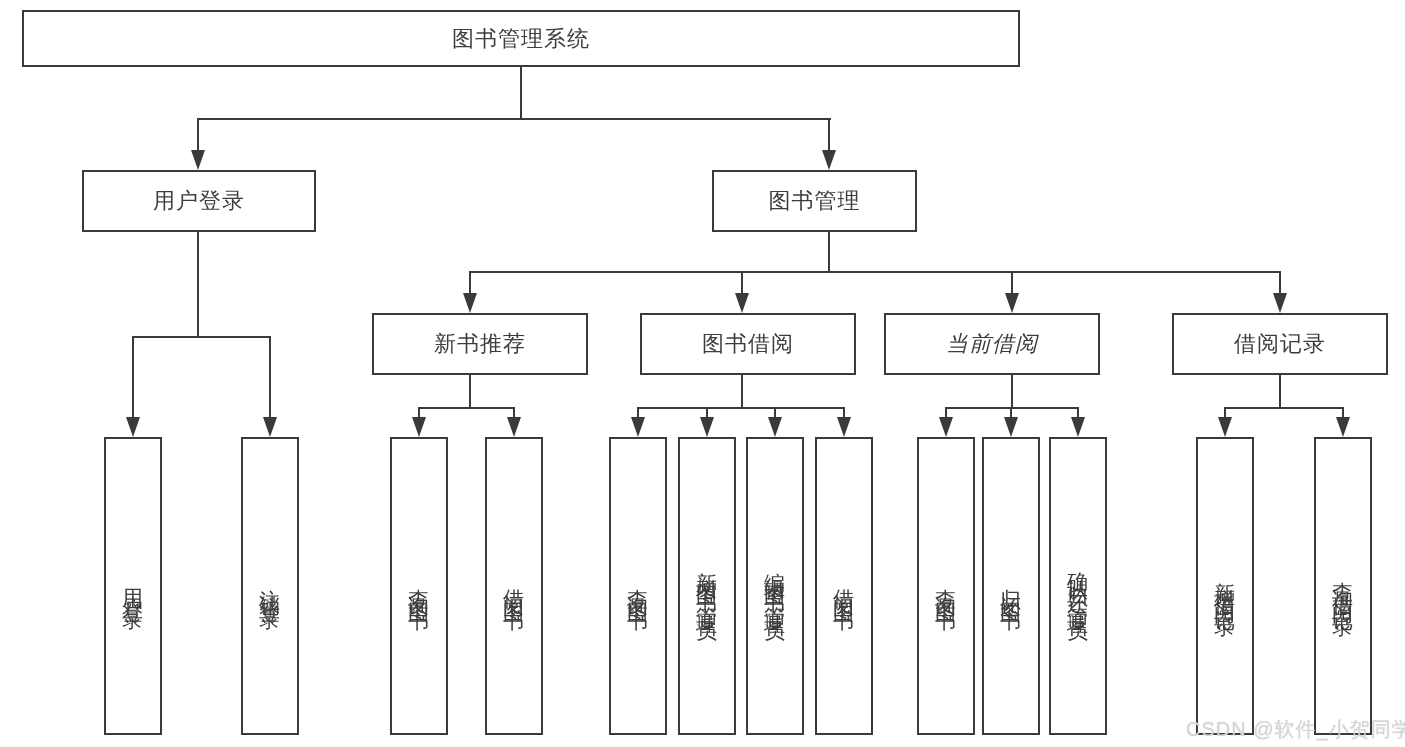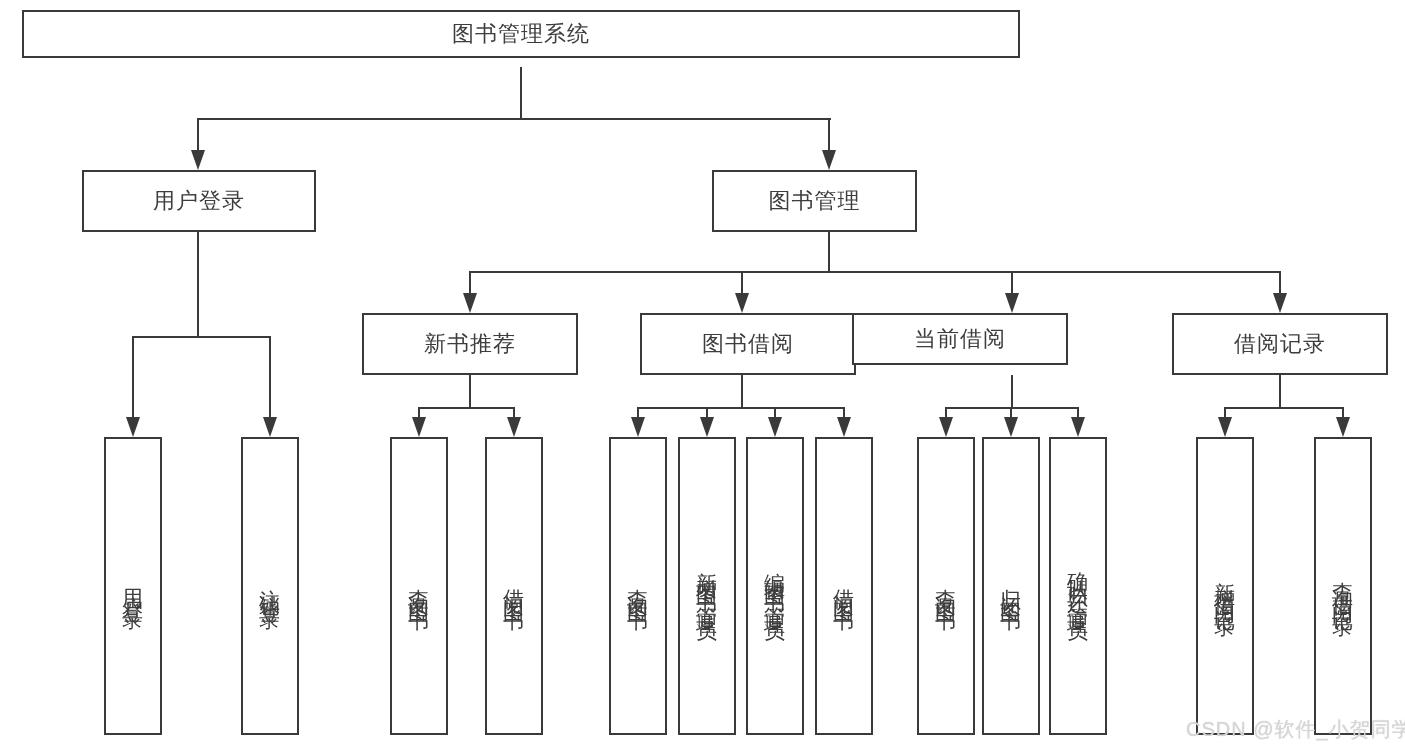--- a/index.html
+++ b/index.html
@@ -57,21 +57,21 @@
     letter-spacing: 1px;
     white-space: nowrap;
     text-shadow: 0 0 1px rgba(160,165,175,0.55);
   }
 </style>
 </head>
 <body>
 
 <div id="canvas">
 
-  <div class="node" style="left:22px; top:10px; width:998px; height:48px;">
+  <div class="node" style="left:22px; top:10px; width:998px; height:57px;">
     <span>图书管理系统</span>
   </div>
 
   <div class="vline" style="left:520px; top:67px; height:51px;"></div>
   <div class="hline" style="left:197px; top:118px; width:634px;"></div>
   <div class="vline" style="left:197px; top:118px; height:32px;"></div>
   <div class="arrow" style="left:191px; top:150px;"></div>
   <div class="vline" style="left:828px; top:118px; height:32px;"></div>
   <div class="arrow" style="left:822px; top:150px;"></div>
 
@@ -93,27 +93,27 @@
   <div class="hline" style="left:469px; top:271px; width:812px;"></div>
   <div class="vline" style="left:469px; top:271px; height:22px;"></div>
   <div class="arrow" style="left:463px; top:293px;"></div>
   <div class="vline" style="left:741px; top:271px; height:22px;"></div>
   <div class="arrow" style="left:735px; top:293px;"></div>
   <div class="vline" style="left:1011px; top:271px; height:22px;"></div>
   <div class="arrow" style="left:1005px; top:293px;"></div>
   <div class="vline" style="left:1279px; top:271px; height:22px;"></div>
   <div class="arrow" style="left:1273px; top:293px;"></div>
 
-  <div class="node" style="left:362px; top:313px; width:216px; height:62px;">
+  <div class="node" style="left:372px; top:313px; width:216px; height:62px;">
     <span>新书推荐</span>
   </div>
   <div class="node" style="left:640px; top:313px; width:216px; height:62px;">
     <span>图书借阅</span>
   </div>
-  <div class="node" style="left:852px; top:313px; width:216px; height:52px;">
+  <div class="node" style="left:884px; top:313px; width:216px; height:62px;font-style:italic;">
     <span>当前借阅</span>
   </div>
   <div class="node" style="left:1172px; top:313px; width:216px; height:62px;">
     <span>借阅记录</span>
   </div>
 
   <div class="vline" style="left:469px; top:375px; height:32px;"></div>
   <div class="hline" style="left:418px; top:407px; width:97px;"></div>
   <div class="vline" style="left:418px; top:407px; height:10px;"></div>
   <div class="arrow" style="left:412px; top:417px;"></div>

